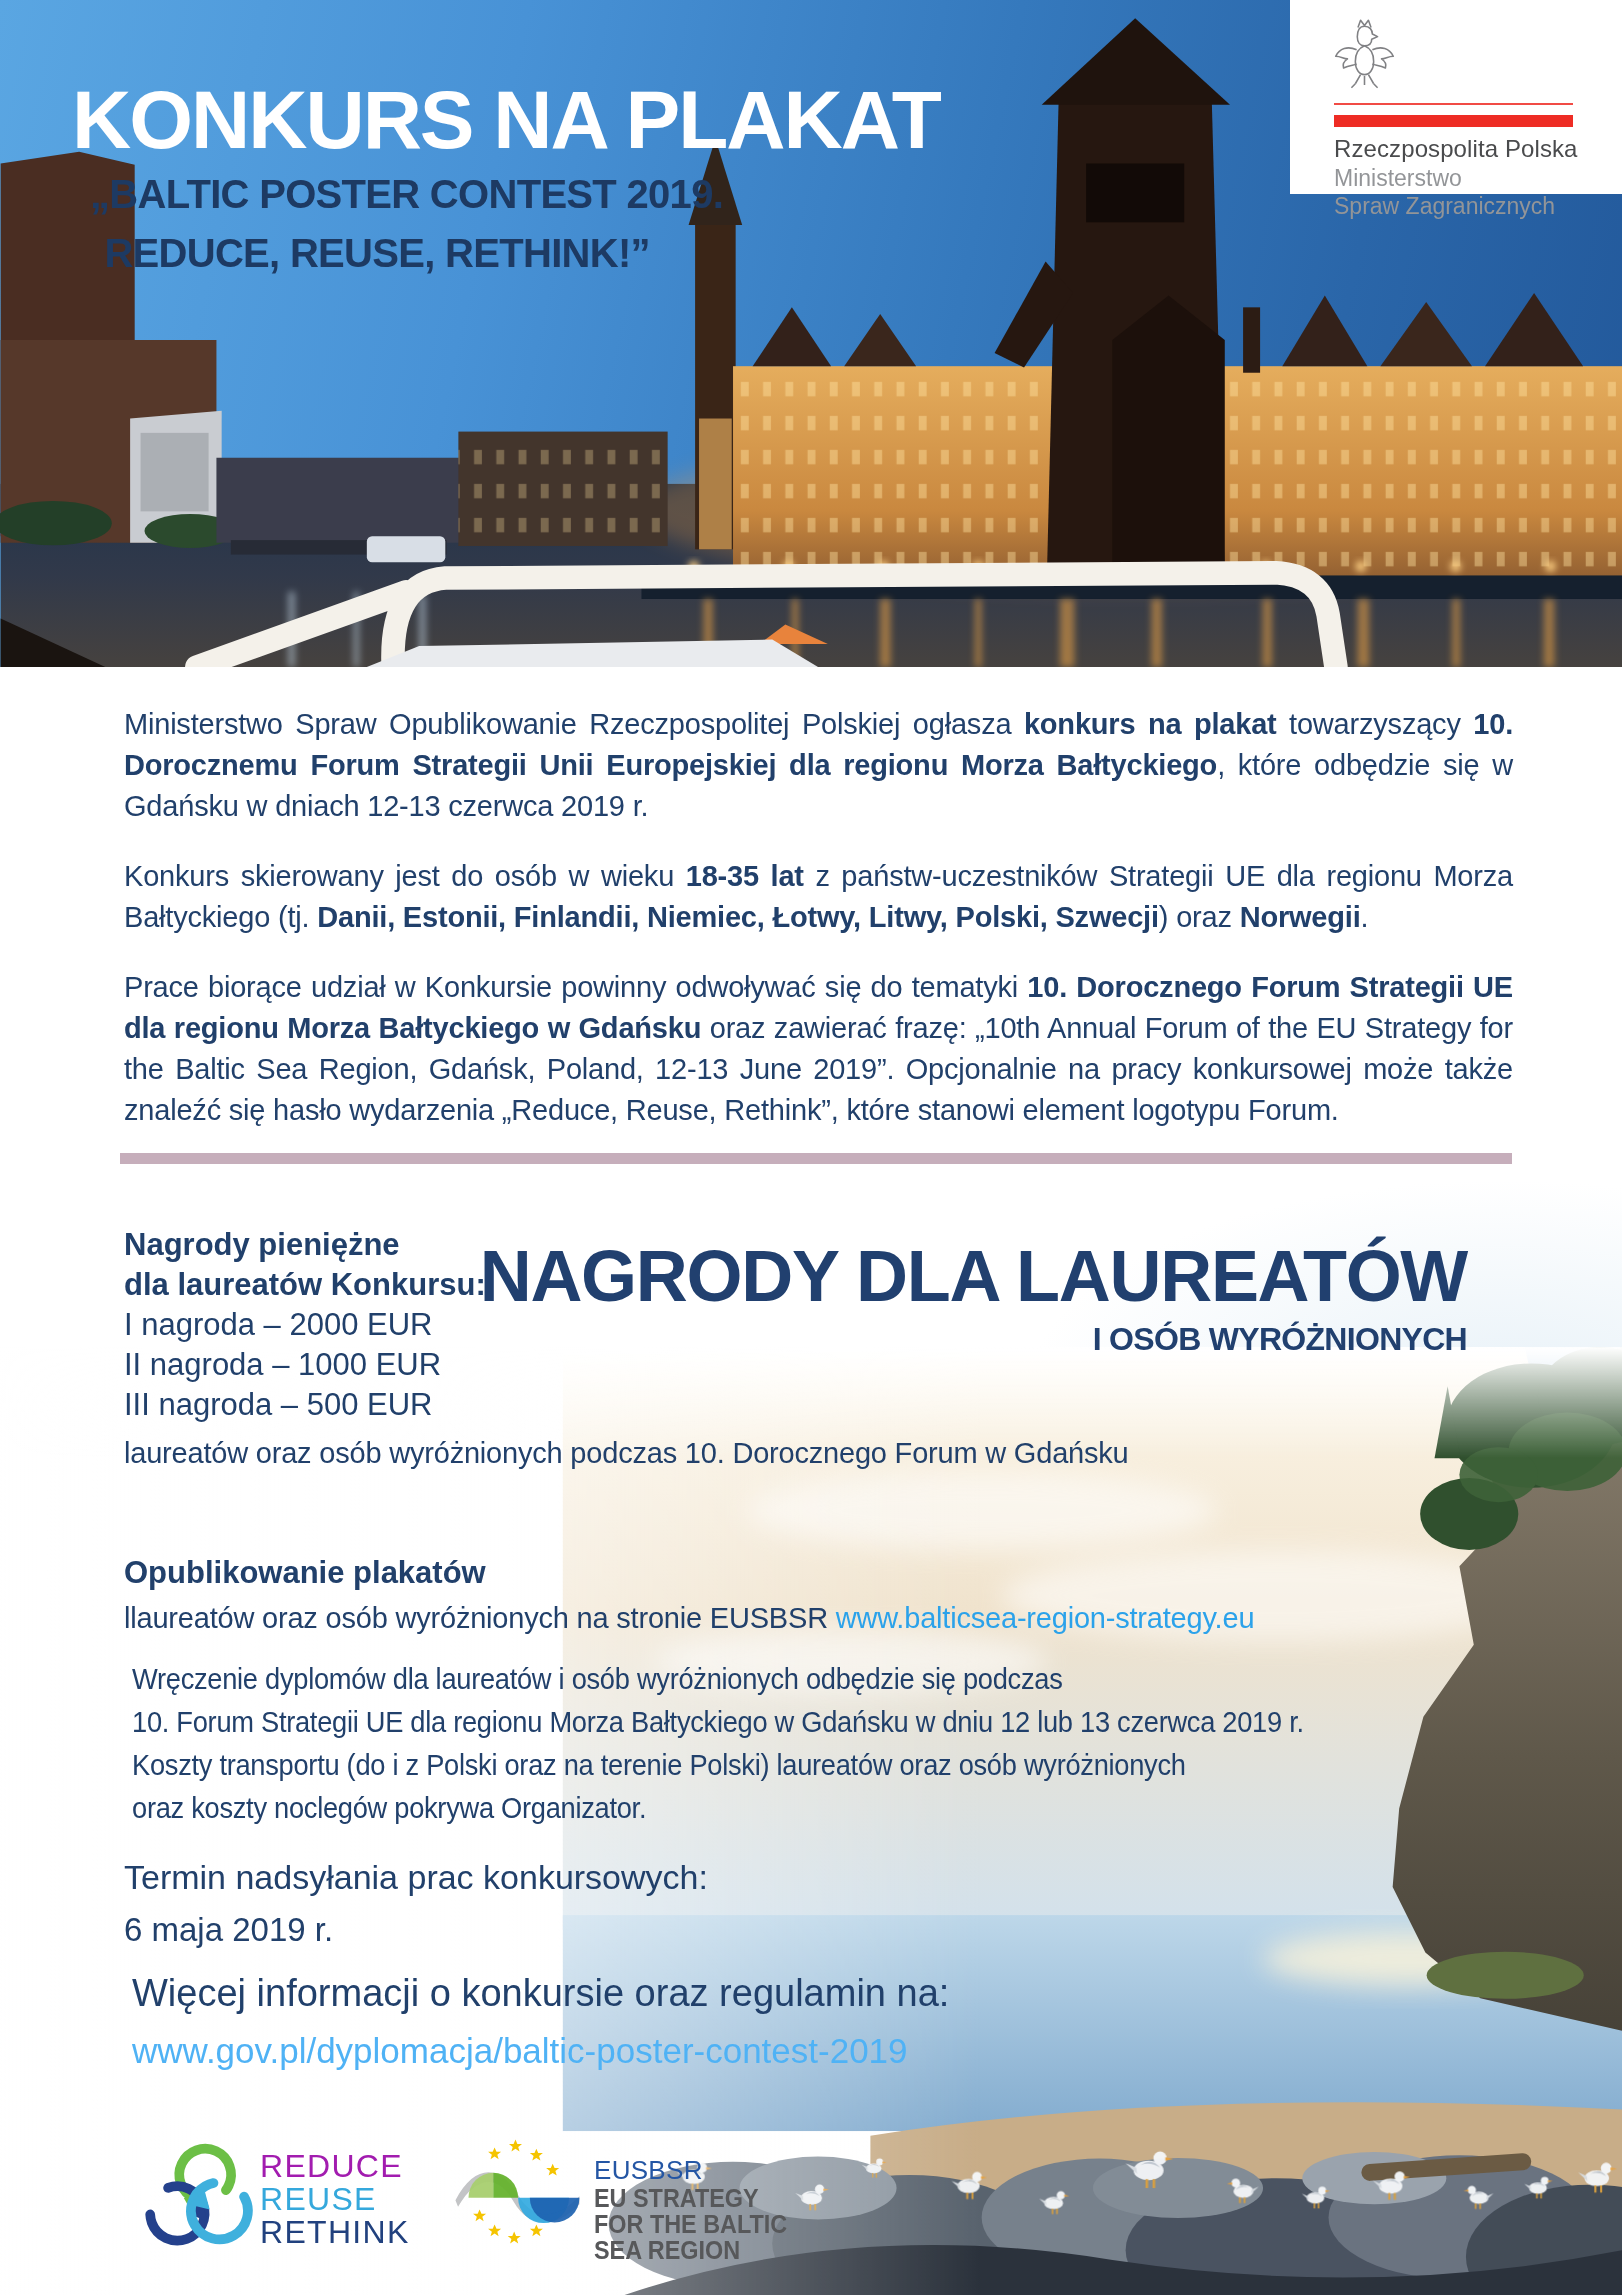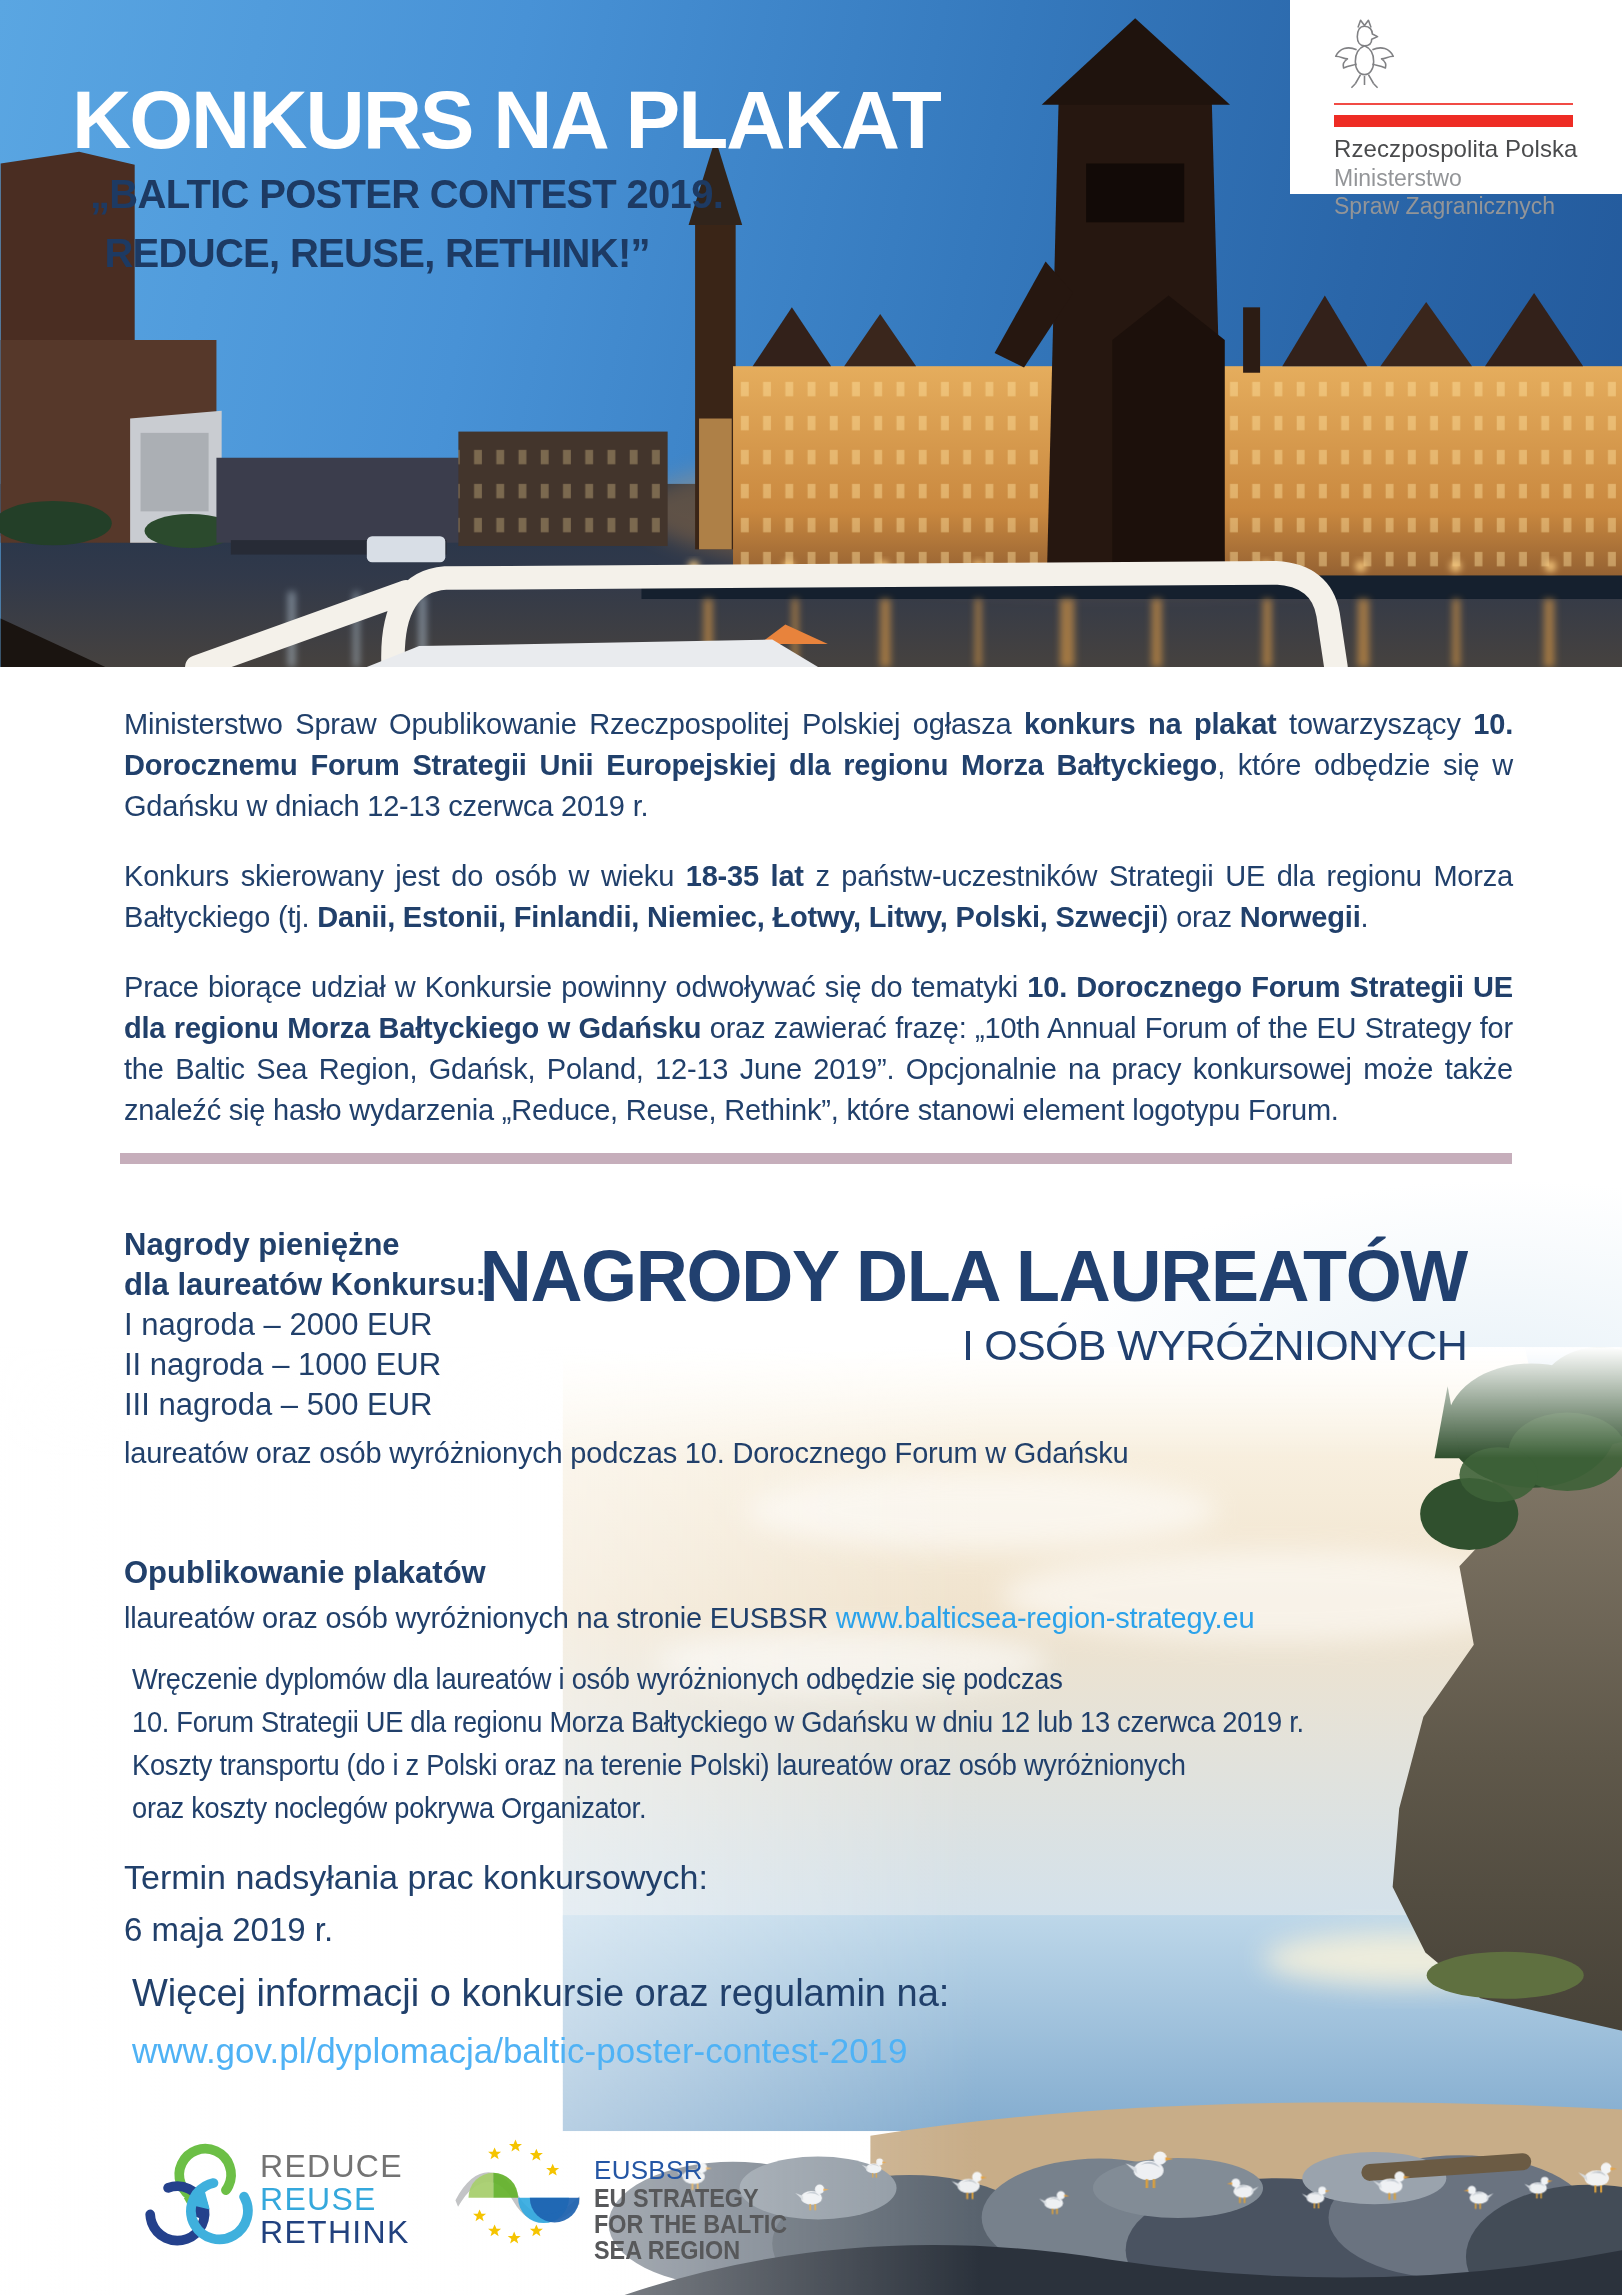--- a/index.html
+++ b/index.html
@@ -45,21 +45,21 @@
 
   
   .divider{left:120px;top:1153px;width:1392px;height:11px;background:var(--mauve);z-index:2}
 
   
   .prizes{left:124px;top:1225px;z-index:2;color:var(--navy);font-size:31px;line-height:40px;white-space:nowrap}
 
   
   .awards{right:156px;top:1241px;z-index:2;text-align:right;color:#21406f;white-space:nowrap}
   .awards .l1{font-size:72px;font-weight:700;letter-spacing:-1.3px;line-height:71px}
-  .awards .l2{font-size:43px;font-weight:400;letter-spacing:-0.7px;margin-top:9.2px}
+  .awards .l2{font-size:32px;font-weight:700;letter-spacing:-0.7px;margin-top:9.2px}
 
   
   .section{z-index:2;color:var(--navy);white-space:nowrap}
   .section h3{font-size:31px;font-weight:700;margin-bottom:10.5px}
   .section p{font-size:29px;letter-spacing:-0.2px}
   .sec-exh{left:124px;top:1437px}
   .sec-pub{left:124px;top:1555px}
   a.url{color:var(--link);text-decoration:none}
   .details{left:132px;top:1658px;z-index:2;color:var(--navy);font-size:29px;line-height:43px;letter-spacing:-0.3px;white-space:nowrap;transform:scaleX(.94);transform-origin:left top}
   .deadline{left:124px;top:1858px;z-index:2;color:var(--navy);white-space:nowrap}
@@ -71,21 +71,21 @@
 
   
   .photo-bottom{left:0;top:1347px;width:1623px;height:949px;z-index:1}
   .photo-bottom svg{position:absolute;left:0;top:0}
   .haze-corner{left:1021px;top:1178px;width:602px;height:216px;z-index:1;
     background:radial-gradient(ellipse at 80% 100%, rgba(226,238,246,.8), rgba(226,238,246,0) 70%)}
 
   
   .rrr-icon{left:145px;top:2141px;width:110px;height:110px;z-index:2}
   .rrr-words{left:260px;top:2150px;z-index:2;font-size:32px;letter-spacing:1.3px;line-height:33px;white-space:nowrap}
-  .rrr-words .w1{color:#737373}
+  .rrr-words .w1{color:#a21caf}
   .rrr-words .w2{color:#35a8dc}
   .rrr-words .w3{color:#21417e}
   .eusbsr-icon{left:450px;top:2135px;width:144px;height:124px;z-index:2}
   .eusbsr-text{left:594px;top:2157px;z-index:2;white-space:nowrap}
   .eusbsr-text .abbr{font-size:26px;font-weight:400;color:#2456a4;letter-spacing:0.3px}
   .eusbsr-text .ln{font-size:26px;font-weight:700;color:#57585a;transform:scaleX(.9);transform-origin:left;line-height:26px}
   .eusbsr-text .abbr{display:block;line-height:27.5px}
 </style>
 </head>
 <body>

